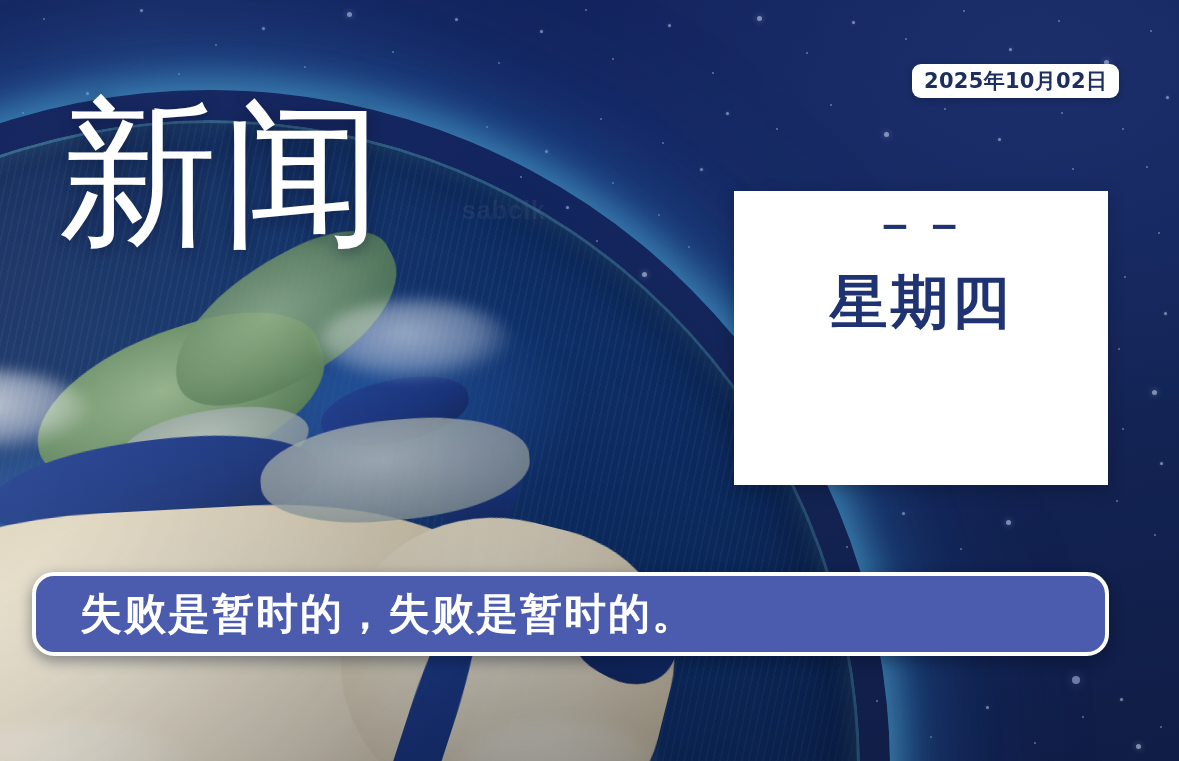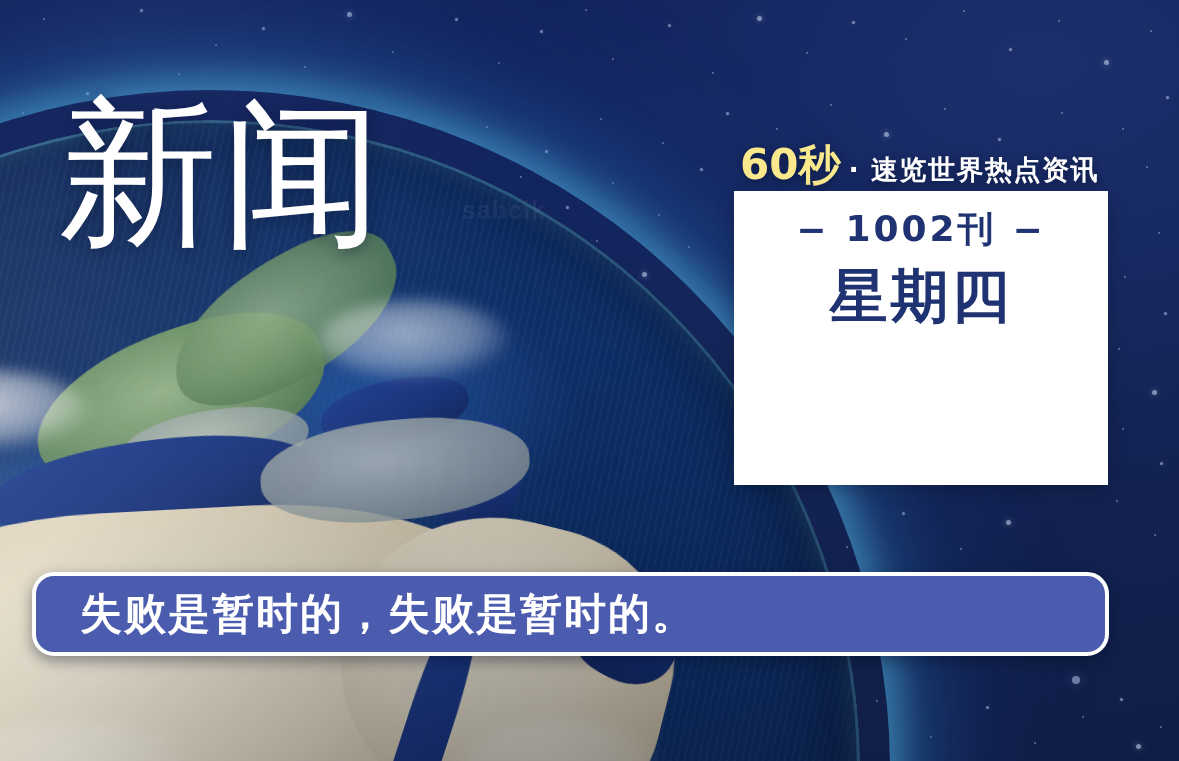--- a/index.html
+++ b/index.html
@@ -176,21 +176,21 @@
     font-family:"DejaVu Sans","Liberation Sans",sans-serif;
     color:#1f3271;
   }
   .issue{
     font-size:36px;font-weight:800;color:#1f3271;
     letter-spacing:3px;display:flex;align-items:center;gap:16px;
   }
   .issue .dash{font-weight:700;}
   .weekday{
     font-size:58px;font-weight:800;color:#1f3271;
-    letter-spacing:3px;margin-top:4px;
+    letter-spacing:3px;margin-top:18px;
   }
   .lunar{
     font-size:62px;font-weight:800;color:#1f3271;
     letter-spacing:2px;margin-top:22px;
   }
 
   
   .quote-bar{
     position:absolute;left:32px;top:572px;
     width:1077px;height:84px;
@@ -332,30 +332,26 @@
     <div class="earth-limb"></div>
     <div class="limb-glow"></div>
   </div>
 
   <div class="watermark">sabcik</div>
 
   <div class="brand">
     <span class="brand-line2">新闻</span>
   </div>
 
-
-  <div class="tagline">
-    <span class="sec">60秒</span>
-    <span class="rest">· 速览世界热点资讯</span>
-  </div>
+  <div class="date-badge">2025年10月02日</div>
+
 
   <div class="info-card">
     <div class="issue">
       <span class="dash">−</span>
-      <span>1002刊</span>
       <span class="dash">−</span>
     </div>
     <div class="weekday">星期四</div>
   </div>
 
   <div class="quote-bar">
     <span class="quote-text">失败是暂时的，失败是暂时的。</span>
   </div>
 
 </div>

